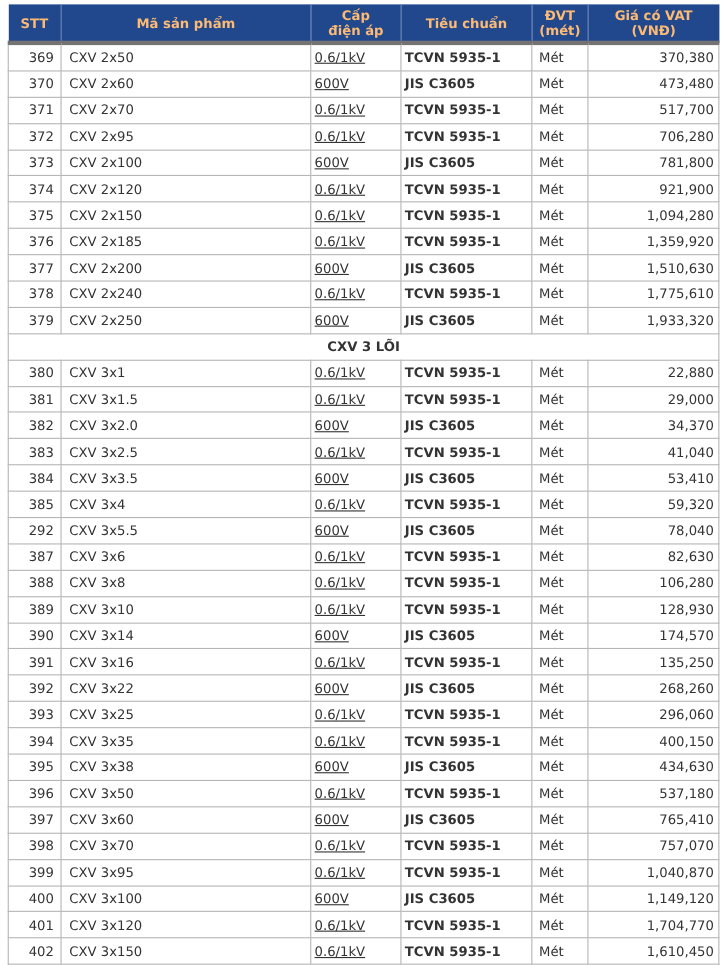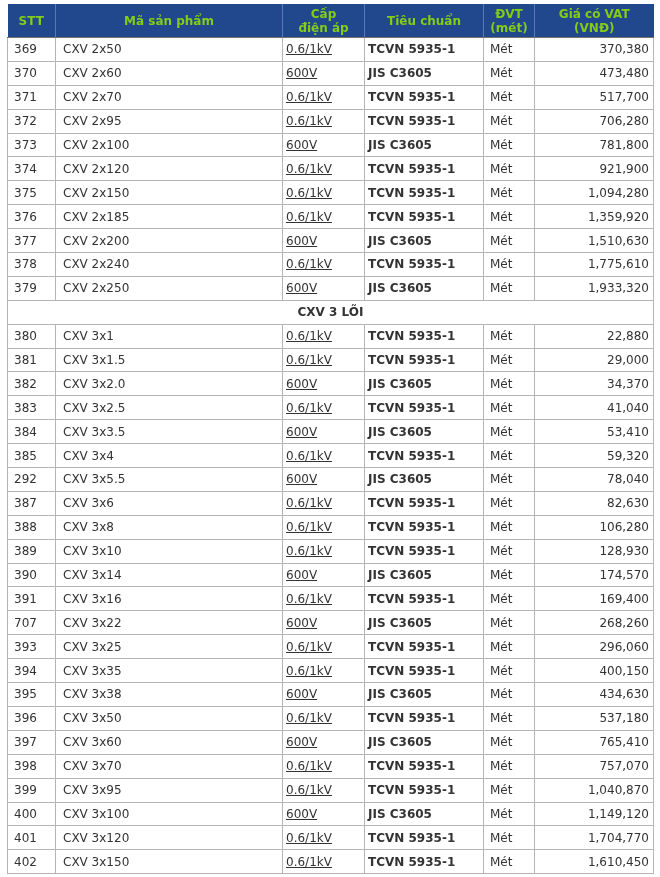--- a/index.html
+++ b/index.html
@@ -3,34 +3,34 @@
   <meta charset="utf-8">
   <style>
     html, body { margin: 0; padding: 0; background: #ffffff; }
     body { width: 660px; height: 877px; overflow: hidden; position: relative; font-family: "DejaVu Sans", sans-serif; }
     table.price {
       position: absolute; left: 7px; top: 4px;
       border-collapse: collapse; table-layout: fixed;
       width: 646px;
     }
     table.price th {
-      background: #21488c; color: #84cc16;
+      background: #21488c; color: #fdba74;
       font-weight: bold; font-size: 12px; line-height: 14px;
       height: 33px; padding: 0 2px; text-align: center;
       border-right: 1px solid #5a79b0;
-      border-bottom: 1px solid #737373;
+      border-bottom: 4px solid #737373;
     }
     table.price th:last-child { border-right: none; }
     table.price td {
       height: 22.9px; padding: 0 6px;
       border: 1px solid #b5b5b5;
       font-size: 12px; color: #333333;
       white-space: nowrap; overflow: hidden;
     }
-    td.stt { text-align: left; color: #444; }
+    td.stt { text-align: right; color: #444; }
     td.code { font-weight: normal; color: #111; padding-left: 7px !important; }
     td.volt { padding-left: 3px !important; text-decoration: underline; }
     td.std { padding-left: 3px !important; font-weight: bold; }
     td.unit { text-align: left; }
     td.price-cell { text-align: right; font-weight: normal; color: #111; padding-right: 4px !important; }
     td.section {
       text-align: center; color: #c62026; font-weight: bold; font-size: 12px;
     }
   </style>
 </head>
@@ -234,24 +234,24 @@
         <td class="std">JIS C3605</td>
         <td class="unit">Mét</td>
         <td class="price-cell">174,570</td>
       </tr>
       <tr>
         <td class="stt">391</td>
         <td class="code">CXV 3x16</td>
         <td class="volt">0.6/1kV</td>
         <td class="std">TCVN 5935-1</td>
         <td class="unit">Mét</td>
-        <td class="price-cell">169,400</td>
-      </tr>
-      <tr>
-        <td class="stt">707</td>
+        <td class="price-cell">135,250</td>
+      </tr>
+      <tr>
+        <td class="stt">392</td>
         <td class="code">CXV 3x22</td>
         <td class="volt">600V</td>
         <td class="std">JIS C3605</td>
         <td class="unit">Mét</td>
         <td class="price-cell">268,260</td>
       </tr>
       <tr>
         <td class="stt">393</td>
         <td class="code">CXV 3x25</td>
         <td class="volt">0.6/1kV</td>

